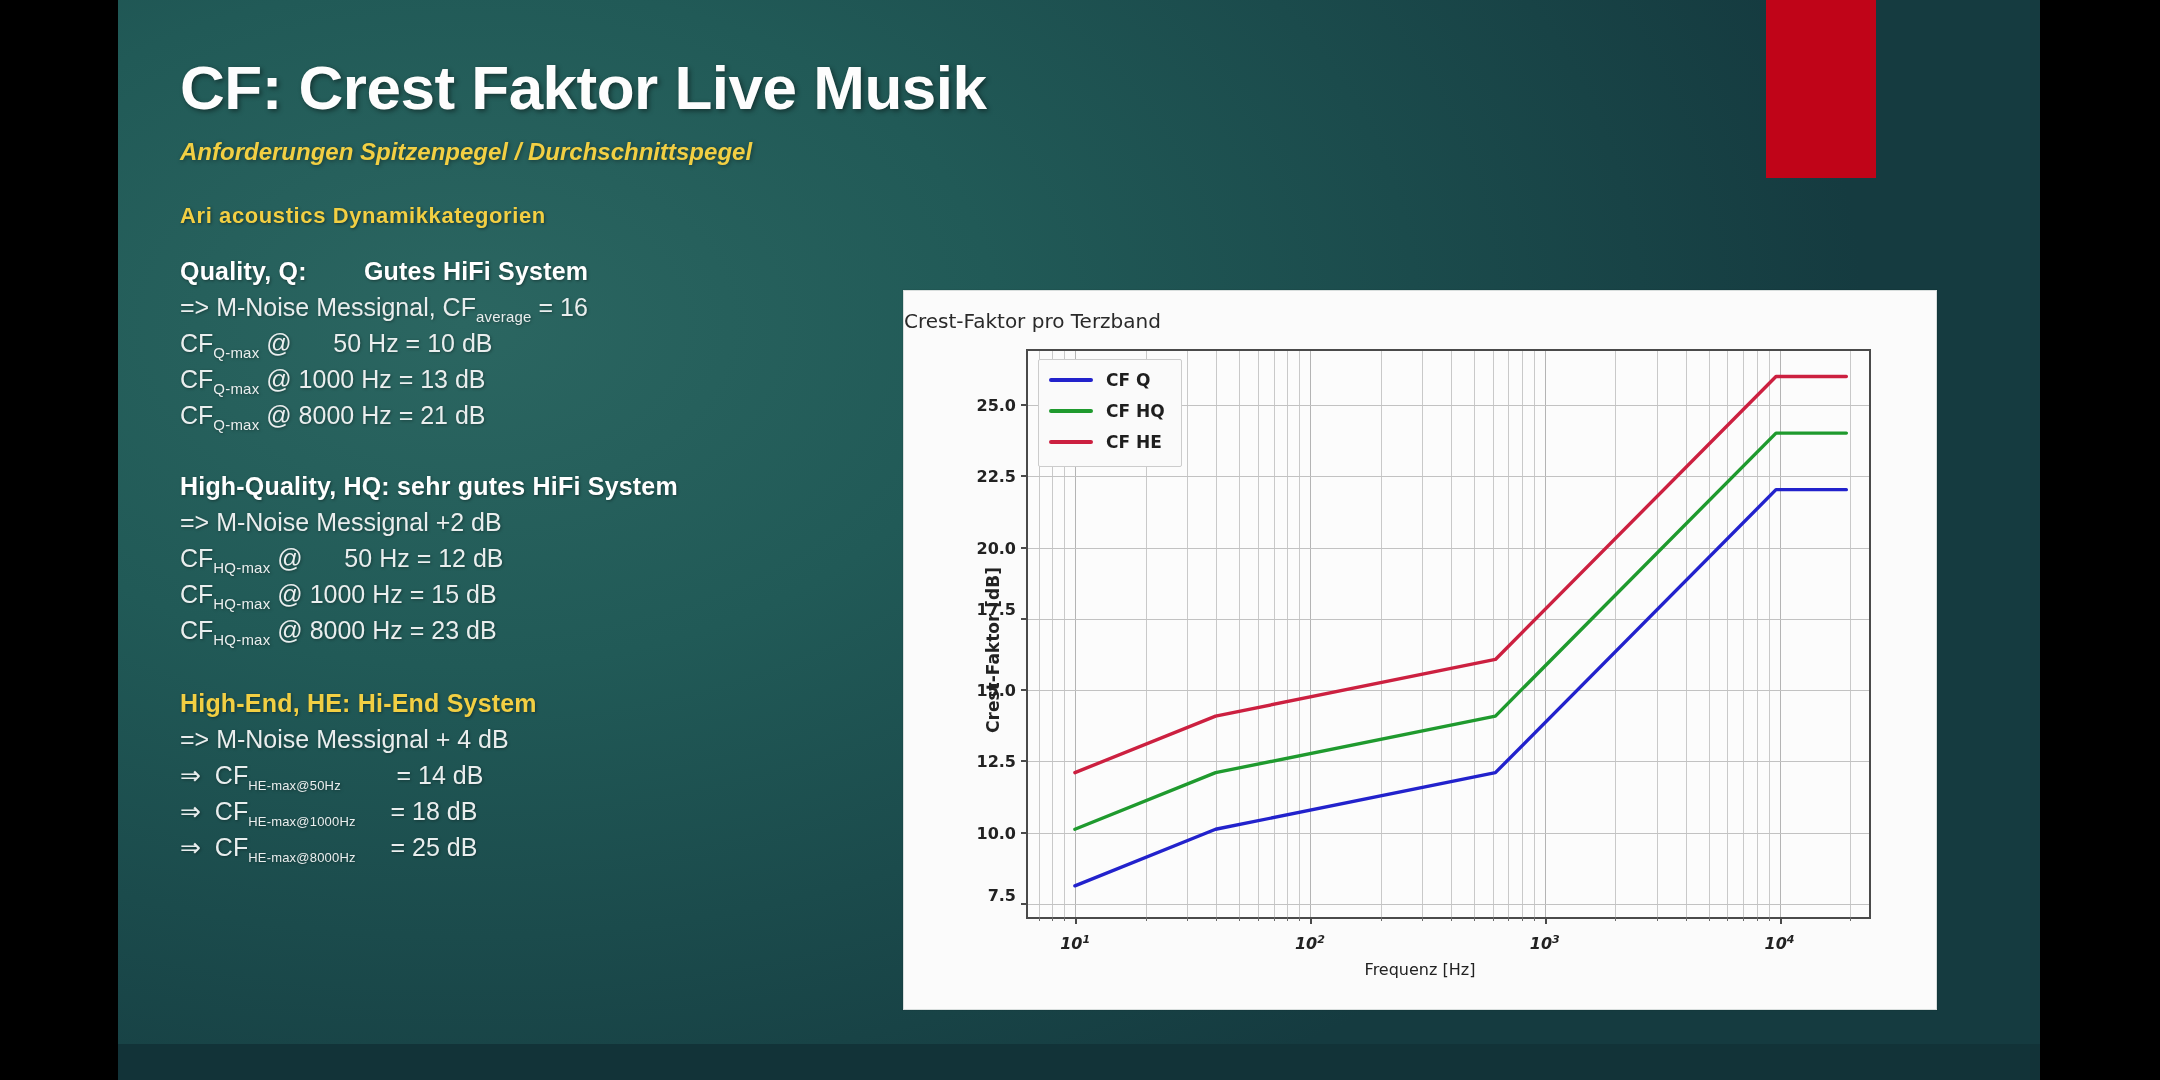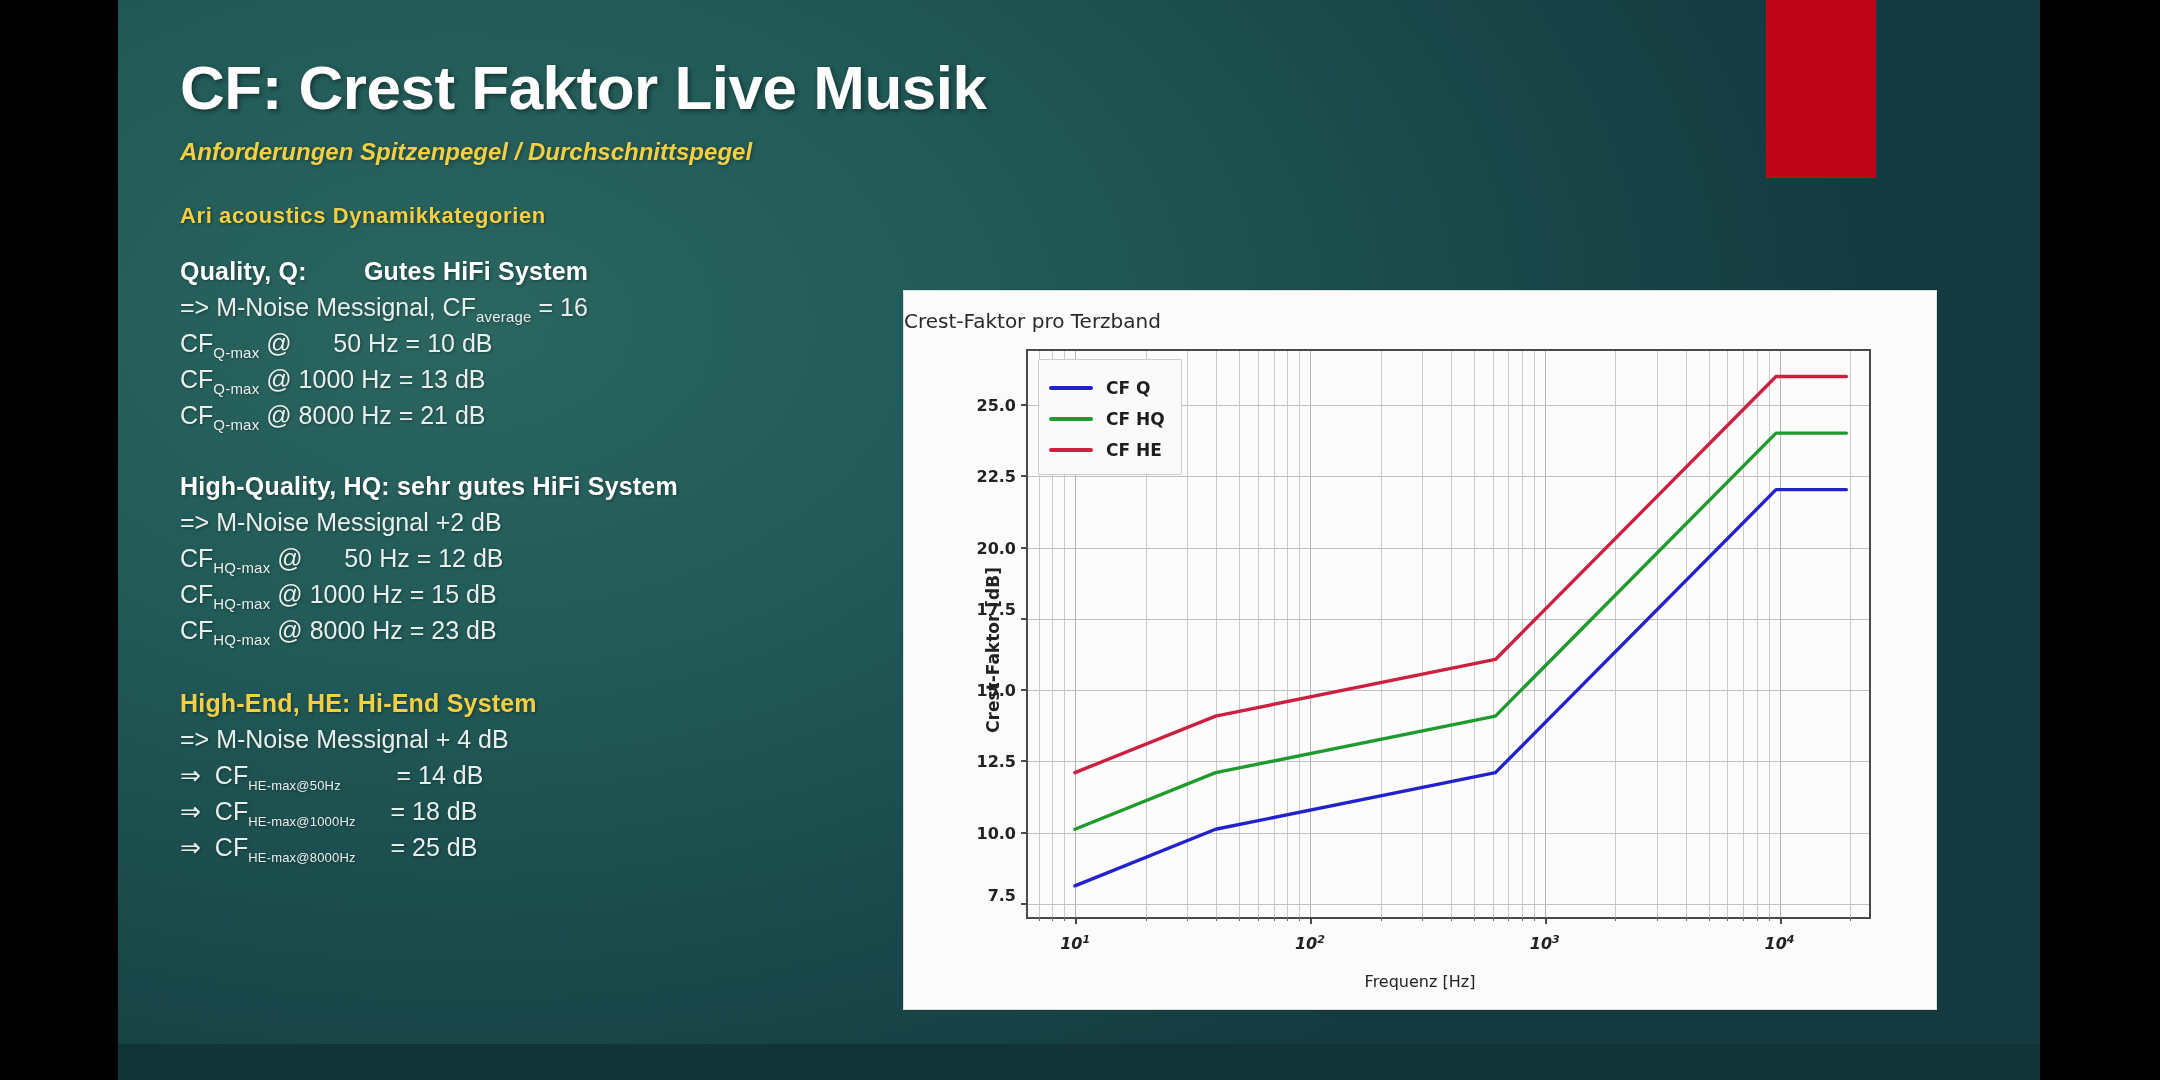--- a/index.html
+++ b/index.html
@@ -59,38 +59,38 @@
     background:#fbfbfb;border:1px solid #d8dedd;
     box-shadow:0 0 0 1px rgba(0,0,0,.05);
   }
   .chart-title{position:absolute;left:0;top:18px;width:100%;text-align:left;
     font-size:20px;color:#2a2a2a;font-family:"DejaVu Sans",sans-serif;}
   .ylabel{
     position:absolute;left:6px;top:50%;transform:translateY(-50%) rotate(-90deg);
     transform-origin:center;font-size:17px;color:#222;white-space:nowrap;
     font-family:"DejaVu Sans",sans-serif;font-weight:bold;
   }
-  .xlabel{position:absolute;left:0;bottom:18px;width:100%;text-align:center;
+  .xlabel{position:absolute;left:0;bottom:30px;width:100%;text-align:center;
     font-size:16px;color:#222;font-family:"DejaVu Sans",sans-serif;}
   #plotwrap{position:absolute;left:122px;top:58px;width:845px;height:570px;}
   #plot{position:absolute;inset:0;background:#fcfcfc;border:2px solid #4a4a4a;}
   .ytick{position:absolute;right:100%;margin-right:12px;transform:translateY(-50%);
     font-size:16px;color:#222;font-family:"DejaVu Sans",sans-serif;font-weight:bold;white-space:nowrap;}
   .ytickmark{position:absolute;right:100%;width:7px;height:2px;background:#4a4a4a;}
   .xtick{position:absolute;top:100%;margin-top:16px;transform:translateX(-50%);
     font-size:16px;color:#222;font-family:"DejaVu Sans",sans-serif;font-weight:bold;white-space:nowrap;font-style:italic;}
   .xtick sup{font-size:11px;}
   .xtickmark{position:absolute;top:100%;width:2px;height:7px;background:#4a4a4a;}
   .xminor{position:absolute;top:100%;width:1px;height:4px;background:#6a6a6a;}
   .gx{position:absolute;top:0;bottom:0;width:1px;background:#b4b4b4;}
   .gx.minor{background:#c9c9c9;}
   .gy{position:absolute;left:0;right:0;height:1px;background:#c2c2c2;}
 
   .legend{position:absolute;left:10px;top:8px;background:#fafafa;
-    border:1px solid #ccc;border-radius:2px;padding:12px 16px 9px 10px;}
+    border:1px solid #ccc;border-radius:2px;padding:4px 16px 9px 10px;}
   .legrow{display:flex;align-items:center;height:31px;}
   .legline{width:44px;height:4px;border-radius:2px;margin-right:13px;}
   .legtxt{font-size:17px;color:#1e1e1e;font-family:"DejaVu Sans",sans-serif;font-weight:bold;}
   svg.series{position:absolute;inset:0;width:100%;height:100%;overflow:visible;}
 </style>
 </head>
 <body>
 
 <div id="slide">
 

